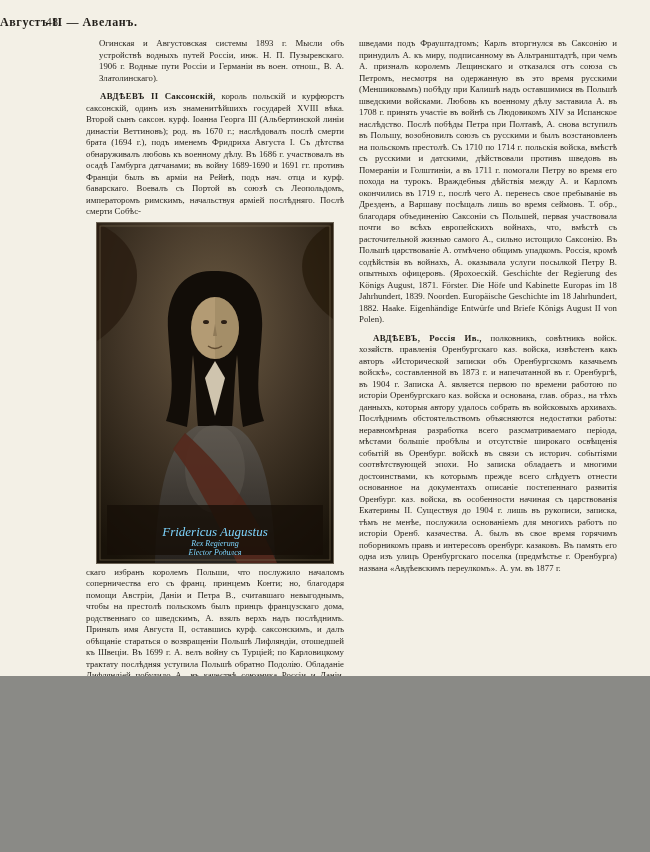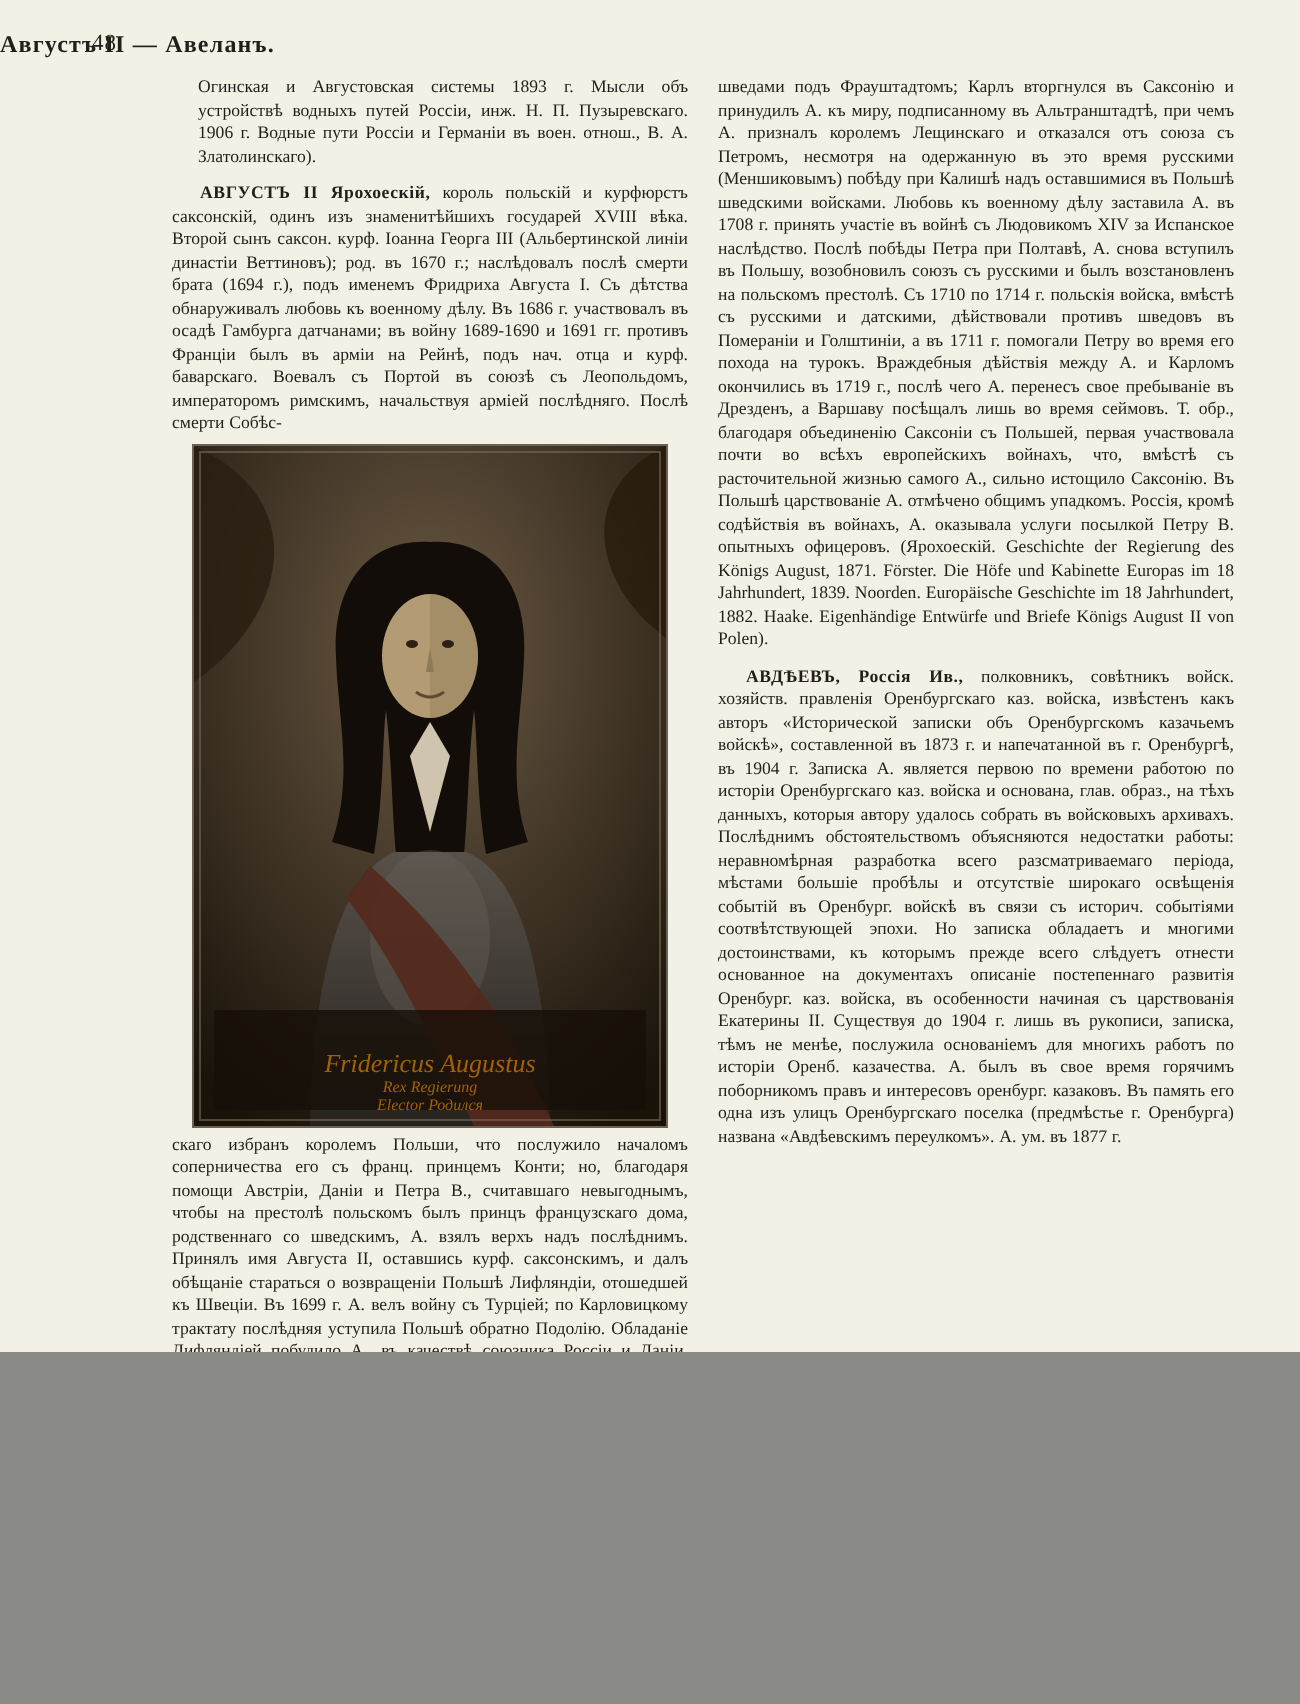--- a/index.html
+++ b/index.html
@@ -44,21 +44,21 @@
     margin: 4px auto 3px auto;
     border: 1px solid #6b6254;
     box-shadow: inset 0 0 0 2px #d9d3c2;
     background: #1d160e;
   }
   .portrait svg { display: block; width: 100%; height: 100%; }
   .portrait .caption {
     position: absolute; left: 0; right: 0; bottom: 6px;
     text-align: center;
     font-style: italic;
-    color: #a16207;
+    color: #7dd3fc;
     pointer-events: none;
   }
   .caption .l1 { font-size: 13px; line-height: 15px; }
   .caption .l2 { font-size: 8px; line-height: 9px; }
   .caption .l3 { font-size: 8px; line-height: 9px; }
 </style>
 </head>
 <body>
 
 <div class="page">
@@ -67,21 +67,21 @@
     <span class="page-number">48</span>
     <span class="running-title">Августъ II — Авеланъ.</span>
   </header>
 
   <div class="columns">
 
     <div class="column">
       <p class="para biblio">Огинская и Августовская системы 1893 г. Мысли объ устройствѣ водныхъ путей Россіи, инж. Н. П. Пузыревскаго. 1906 г. Водные пути Россіи и Германіи въ воен. отнош., В. А. Златолинскаго).</p>
 
       <p class="para entry">
-        <b class="entry-head">АВГУСТЪ II Ярохоескій,</b>
+        <b class="entry-head">АВДѢЕВЪ II Саксонскій,</b>
         <span>король польскій и курфюрстъ саксонскій, одинъ изъ знаменитѣйшихъ государей XVIII вѣка. Второй сынъ саксон. курф. Іоанна Георга III (Альбертинской линіи династіи Веттиновъ); род. въ 1670 г.; наслѣдовалъ послѣ смерти брата (1694 г.), подъ именемъ Фридриха Августа I. Съ дѣтства обнаруживалъ любовь къ военному дѣлу. Въ 1686 г. участвовалъ въ осадѣ Гамбурга датчанами; въ войну 1689-1690 и 1691 гг. противъ Франціи былъ въ арміи на Рейнѣ, подъ нач. отца и курф. баварскаго. Воевалъ съ Портой въ союзѣ съ Леопольдомъ, императоромъ римскимъ, начальствуя арміей послѣдняго. Послѣ смерти Собѣс-</span>
       </p>
 
       <figure class="portrait" style="margin:4px auto 3px auto;">
         <svg viewBox="0 0 236 340" preserveAspectRatio="none">
           <defs>
             <radialGradient id="pbg" cx="50%" cy="30%" r="80%">
               <stop offset="0%" stop-color="#6b5a42"></stop>
               <stop offset="45%" stop-color="#46392a"></stop>
               <stop offset="100%" stop-color="#181209"></stop>

